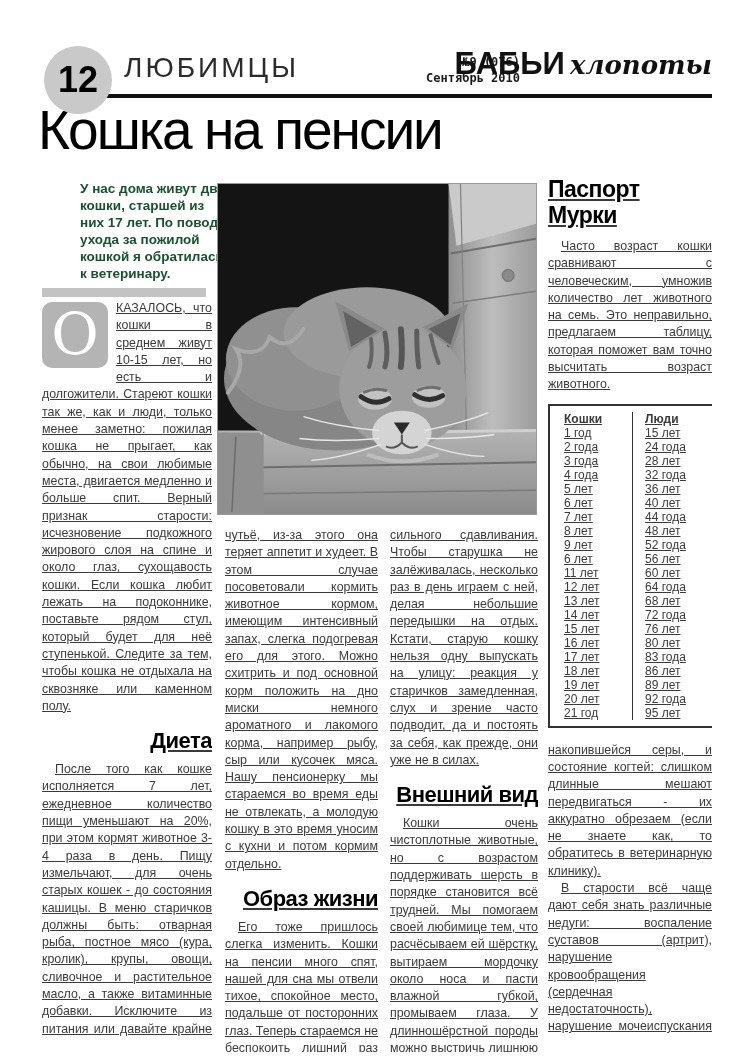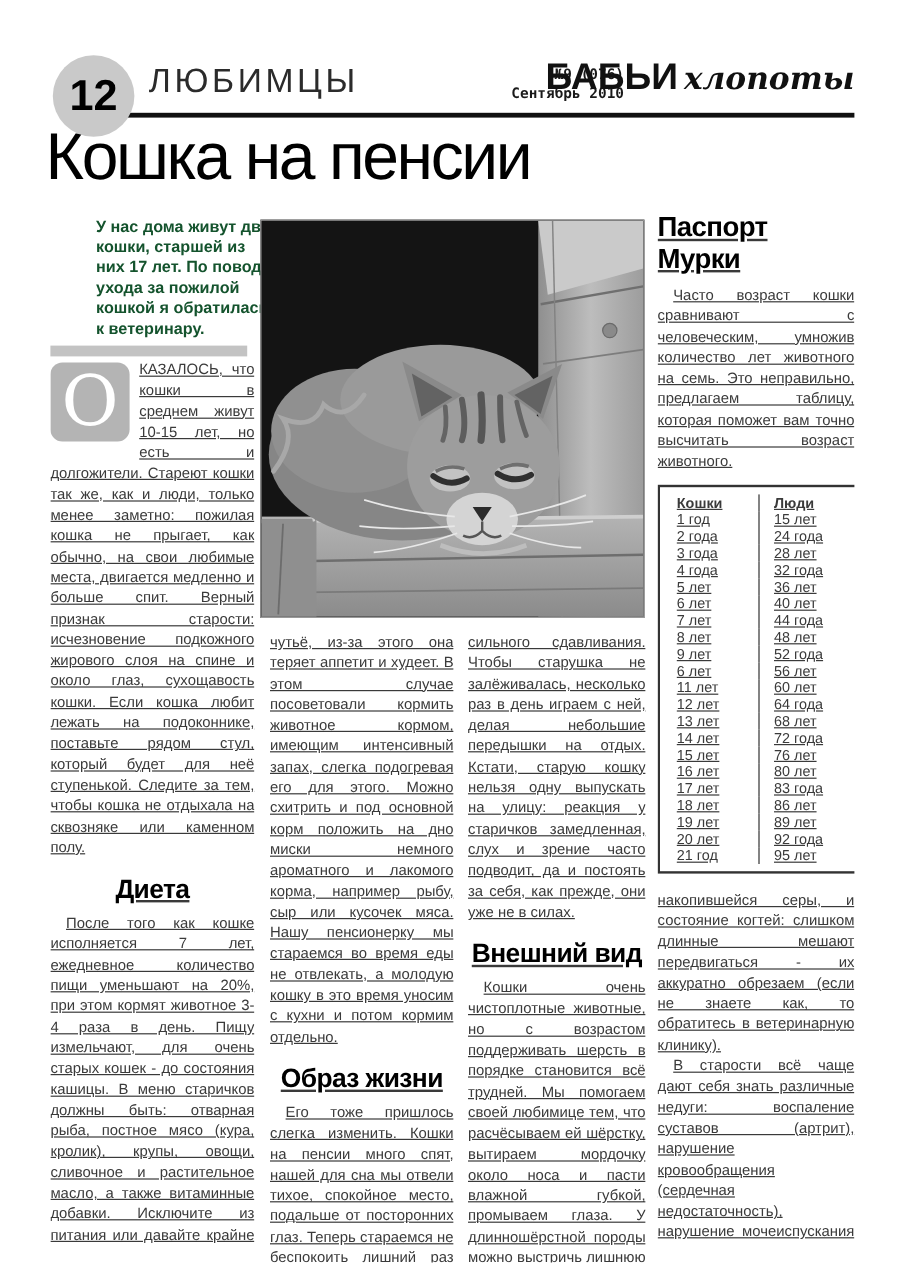--- a/index.html
+++ b/index.html
@@ -57,21 +57,21 @@
   .col-2{left:225px;top:527px;width:153px;height:525px;}
   .col-3{left:390px;top:527px;width:148px;height:525px;}
   .sidebar{left:548px;top:176px;width:164px;height:860px;}
   .dropcap{
     float:left;width:66px;height:66px;margin:2px 8px 2px 0;border-radius:10px;
     background:#b4b4b4;color:#fff;text-align:center;
     font-family:"DejaVu Serif",serif;font-size:58px;line-height:64px;
   }
   .sect-heading{
     font-size:22px;font-weight:bold;color:#000;margin:14px 0 8px 0;line-height:24px;
-    text-align:center;letter-spacing:-0.5px;
+    text-align:right;letter-spacing:-0.5px;
   }
   .sidebar-heading{
     font-size:23px;font-weight:bold;color:#000;line-height:26px;margin:0 0 10px 0;
     letter-spacing:-0.5px;
   }
   
   .age-table{
     margin:10px 0 14px 0;border:2px solid #333;width:184px;box-sizing:border-box;
     padding:6px 0 6px 0;font-size:12px;line-height:14px;
   }

